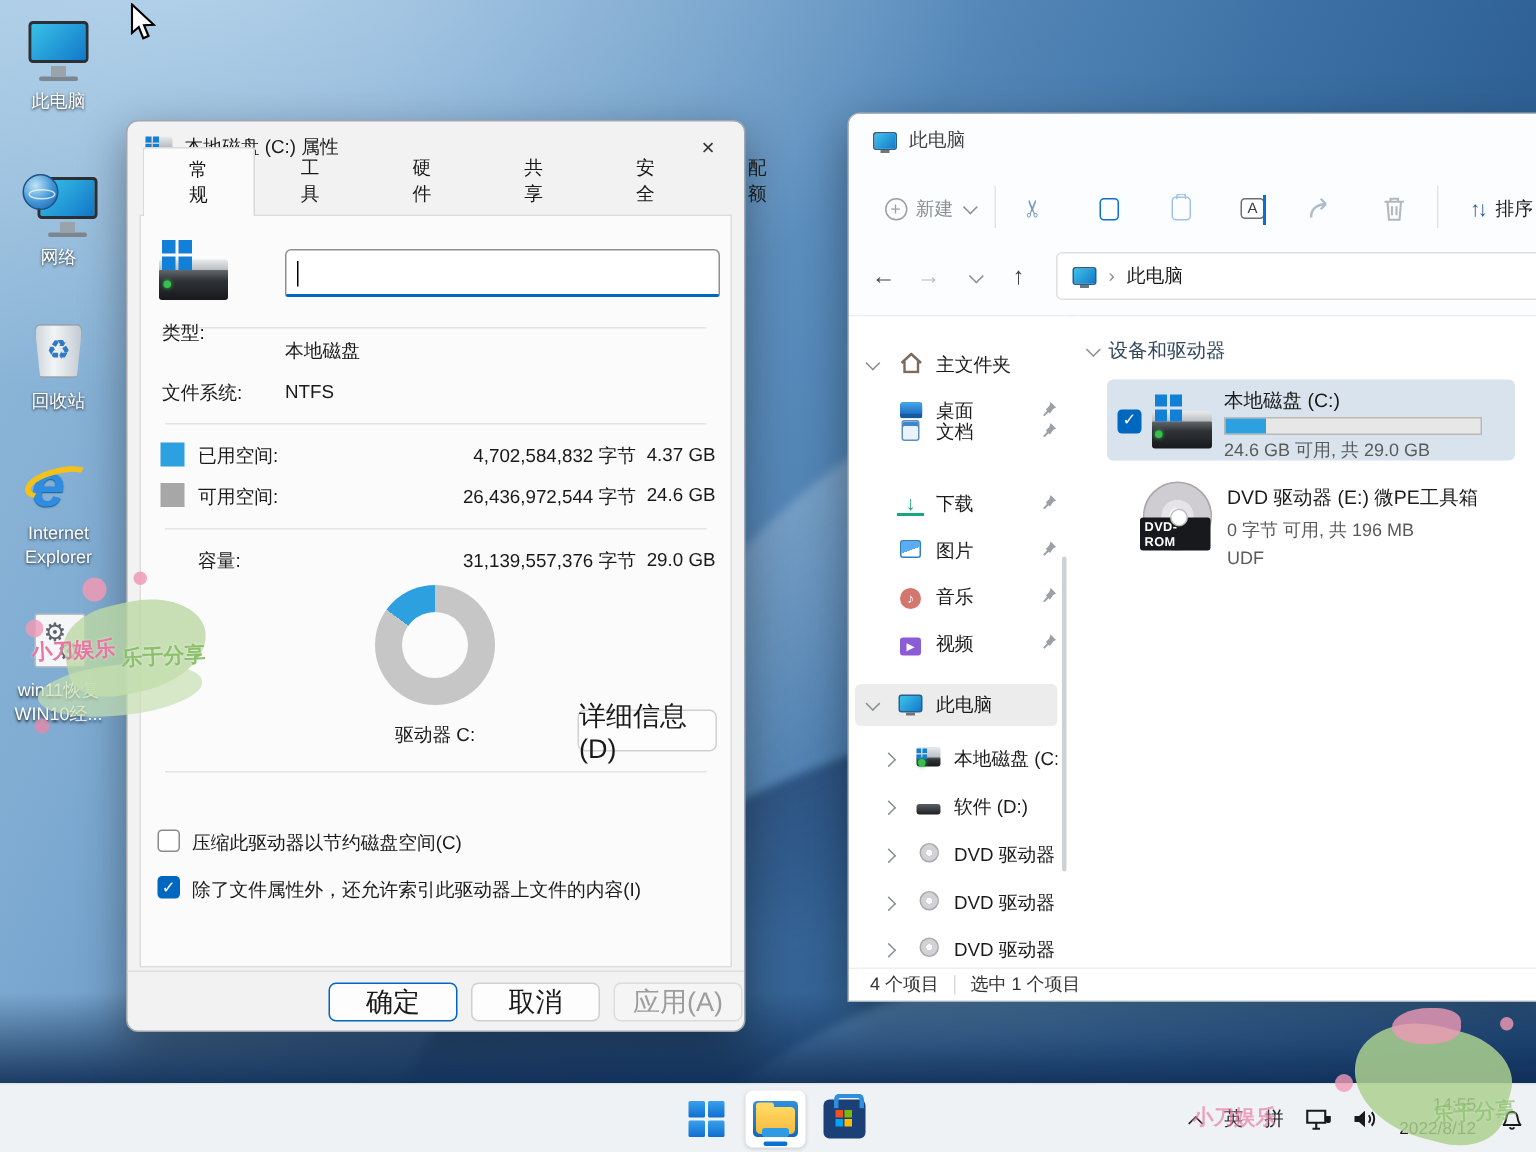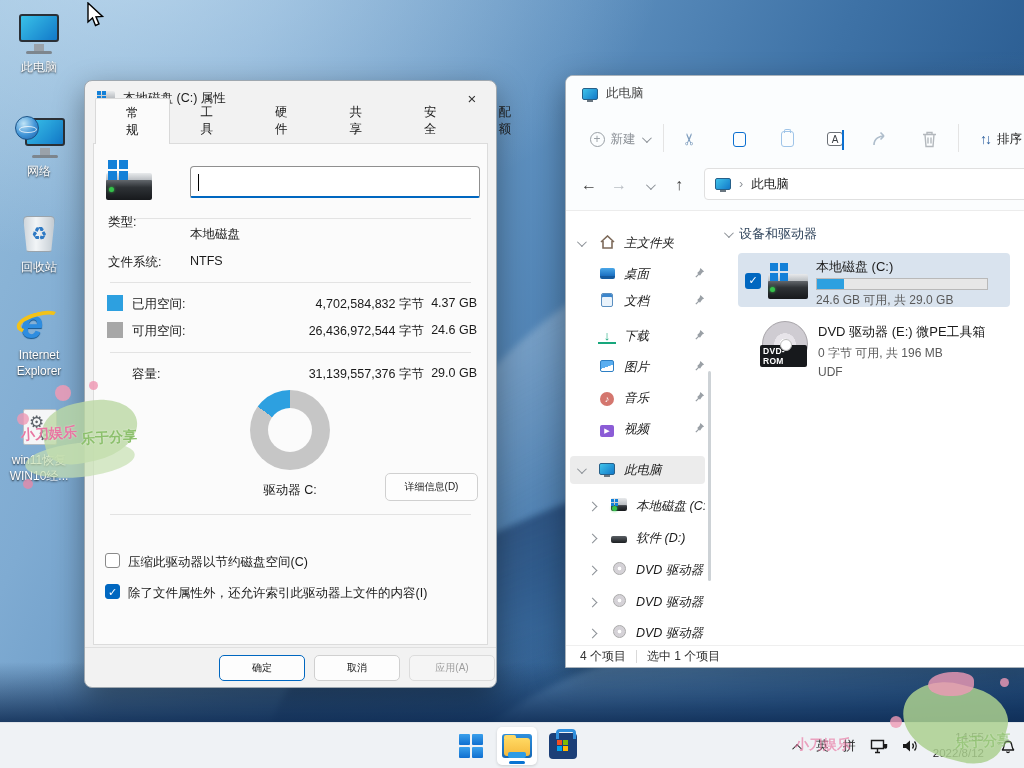--- a/index.html
+++ b/index.html
@@ -69,21 +69,21 @@
   .hdd .body::after { content:""; position:absolute; left:6%; top:38%; width:5px; height:5px; border-radius:50%; background:#35c24a; box-shadow:0 0 3px #35c24a; }
   .winlogo { position:absolute; display:grid; grid-template-columns:1fr 1fr; grid-template-rows:1fr 1fr; gap:2px; }
   .winlogo i { background:#1380d8; }
   .vol-input { position:absolute; left:96px; top:22px; width:290px; height:32px; background:#fff; border:1px solid #8f8f8f; border-bottom:2px solid #0067c0; border-radius:4px 4px 2px 2px; }
   .caret { position:absolute; left:7px; top:7px; width:1px; height:17px; background:#000; }
   .frow { position:absolute; font-size:12.5px; }
   .swatch { position:absolute; width:16px; height:16px; }
   .num-col { position:absolute; text-align:right; font-size:12.5px; }
   .pie { position:absolute; border-radius:50%; }
   .pie::after { content:""; position:absolute; left:18px; top:18px; width:44px; height:44px; border-radius:50%; background:#fbfbfb; }
-  .btn { display:flex; align-items:center; justify-content:center; background:#fdfdfd; border:1px solid #d0d0d0; border-radius:5px; font-size:10px; color:#1a1a1a; }
+  .btn { display:flex; align-items:center; justify-content:center; background:#fdfdfd; border:1px solid #d0d0d0; border-radius:5px; font-size:18px; color:#1a1a1a; }
   .btn.primary { border-color:#0067c0; }
   .btn.disabled { color:#9d9d9d; background:#f5f5f5; border-color:#dcdcdc; }
   .cb { position:absolute; width:15px; height:15px; border:1px solid #8a8a8a; border-radius:3px; background:#fff; }
   .cb.on { background:#0067c0; border-color:#0067c0; color:#fff; font-size:11px; text-align:center; line-height:14px; }
   .dlg-btnbar { position:absolute; left:0; right:0; bottom:0; height:40px; border-top:1px solid #e0e0e0; }
 
   
   .explorer { left:565px; top:75px; width:476px; height:593px; z-index:10; border-radius:8px 0 0 0; overflow:hidden; background:#fff; border:1px solid #aab3bb; box-shadow:0 10px 30px rgba(0,0,0,.35); }
   .ex-chrome { position:absolute; left:0; top:0; right:0; height:135px; background:#fbfdfe; border-bottom:1px solid #ececec; }
   .ex-title { position:absolute; left:16px; top:9px; display:flex; align-items:center; gap:8px; font-size:12.5px; color:#444; }
@@ -98,21 +98,21 @@
   .circle-plus { width:15px; height:15px; border:1.4px solid #9aa0a6; border-radius:50%; display:inline-flex; align-items:center; justify-content:center; font-size:12px; color:#9aa0a6; line-height:1; }
   .ic-copy { width:13px; height:15px; border:1.7px solid #0b6fd0; border-radius:3px; position:relative; background:#fbfdfe; }
   .ic-copy::before { content:""; position:absolute; left:-6px; top:-5px; width:13px; height:15px; border:1.7px solid #7fb4e6; border-radius:3px; z-index:-1; }
   .ic-paste { width:13px; height:16px; border:1.6px solid #9fc4e8; border-radius:3px; position:relative; }
   .ic-paste::before { content:""; position:absolute; left:2px; top:-3px; width:5px; height:3px; border:1.4px solid #9fc4e8; border-bottom:none; border-radius:2px 2px 0 0; }
   .ic-rename { width:16px; height:14px; border:1.5px solid #6b7076; border-radius:3px; font-size:10px; color:#3a3f45; display:flex; align-items:center; justify-content:center; position:relative; background:#fff; }
   .ic-rename::after { content:""; position:absolute; right:-2px; top:-3px; width:2px; height:20px; background:#0b6fd0; }
   .addr-row { position:absolute; left:0; top:84px; right:0; height:50px; display:flex; align-items:center; }
   .nav-a { width:30px; text-align:center; font-size:16px; color:#444; }
   .addr-box { position:absolute; left:138px; top:8px; width:330px; height:32px; background:#fff; border:1px solid #e0e0e0; border-radius:4px; display:flex; align-items:center; gap:8px; padding:0 10px; font-size:12.5px; }
-  .ex-side { position:absolute; left:0; top:135px; width:145px; bottom:22px; background:#fff;font-style:italic; }
+  .ex-side { position:absolute; left:0; top:135px; width:145px; bottom:22px; background:#fff; }
   .srow { position:absolute; left:4px; right:6px; height:28px; display:flex; align-items:center; gap:8px; font-size:12.5px; white-space:nowrap; overflow:hidden; border-radius:4px; }
   .srow .sch { width:20px; display:flex; justify-content:center; flex:none; }
   .srow .sic { width:18px; text-align:center; flex:none; font-size:13px; }
   .srow.sel { background:#ececec; }
   .pin { margin-left:auto; flex:none; }
   .sscroll { position:absolute; right:0; top:160px; width:3px; height:210px; background:#cdd2d6; border-radius:2px; }
   .ex-main { position:absolute; left:150px; top:135px; right:0; bottom:22px; background:#fff; }
   .sec-hdr { position:absolute; left:8px; top:14px; display:flex; align-items:center; gap:8px; font-size:13px; color:#33475e; }
   .tile { position:absolute; left:22px; top:42px; width:272px; height:54px; background:#d9e3ee; border-radius:4px; }
   .tile-cb { position:absolute; left:7px; top:20px; width:16px; height:16px; background:#0067c0; border-radius:3px; color:#fff; font-size:11px; text-align:center; line-height:15px; }
@@ -344,21 +344,21 @@
       <span>主文件夹</span>
     </div>
 
     <div class="srow" style="top:49px;padding-left:28px;">
       <span class="sic"><span style="display:inline-block;width:15px;height:11px;background:linear-gradient(#4aa7e8,#1b6fc0);border-radius:2px;border-bottom:3px solid #155a9e;"></span></span>
       <span>桌面</span>
       <span class="pin"><svg width="11" height="11" viewBox="0 0 12 12">
             <path d="M7 1 L11 5 L9 6 L6.5 9.5 L5.5 8.5 L2.5 11.5 L1.5 10.5 L4.5 7.5 L3.5 6.5 L6 4 Z" fill="#9aa0a6"></path>
           </svg></span>
     </div>
-    <div class="srow" style="top:76px;padding-left:28px;">
+    <div class="srow" style="top:63px;padding-left:28px;">
       <span class="sic"><span style="display:inline-block;width:12px;height:14px;background:#eaf3fb;border:1px solid #5b8fc0;border-radius:2px;box-shadow:inset 0 3px 0 #3c86cc;"></span></span>
       <span>文档</span>
       <span class="pin"><svg width="11" height="11" viewBox="0 0 12 12">
             <path d="M7 1 L11 5 L9 6 L6.5 9.5 L5.5 8.5 L2.5 11.5 L1.5 10.5 L4.5 7.5 L3.5 6.5 L6 4 Z" fill="#9aa0a6"></path>
           </svg></span>
     </div>
     <div class="srow" style="top:111px;padding-left:28px;">
       <span class="sic" style="color:#17a77c;font-weight:bold;border-bottom:2px solid #17a77c;line-height:1;">↓</span>
       <span>下载</span>
       <span class="pin"><svg width="11" height="11" viewBox="0 0 12 12">

